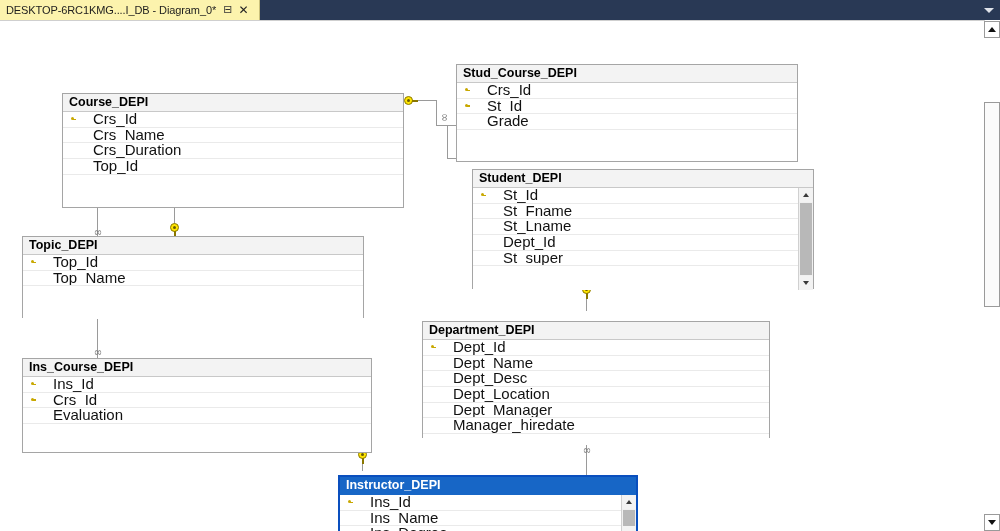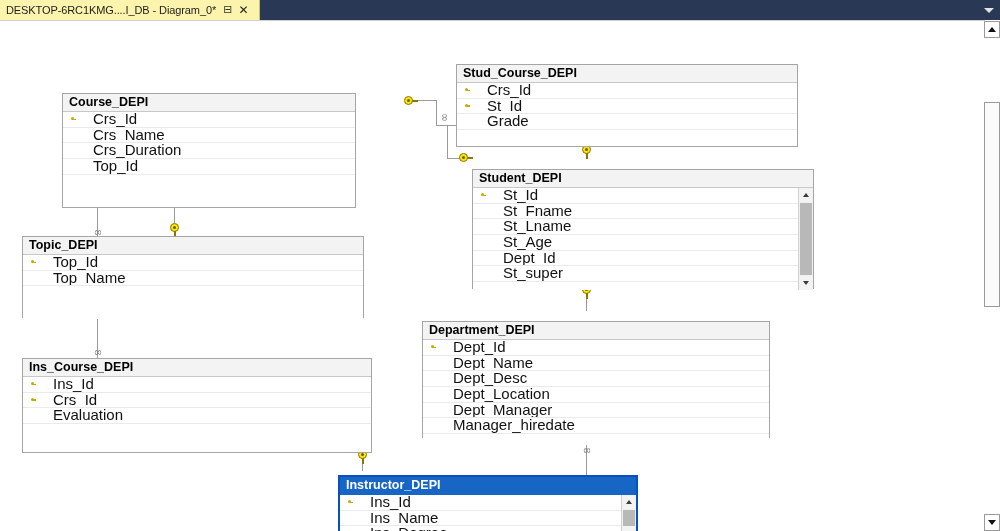--- a/index.html
+++ b/index.html
@@ -278,48 +278,47 @@
       <div class="infmark vert" style="left:358px;top:405px;">
           <span>∞</span>
         </div>
       <div class="keymark vert" style="left:358px;top:429px;">
         <span class="kc"></span>
           <span class="kh"></span>
           <span class="kt"></span>
       </div>
     </div>
 
-    <div class="tbl" style="left:62px;top:72px;width:294px;height:115px;">
+    <div class="tbl" style="left:62px;top:72px;width:342px;height:115px;">
       <div class="tbl-head">Course_DEPI</div>
       <div class="tbl-body">
         <div class="row"><span class="pk"></span><span>Crs_Id</span></div>
         <div class="row"><span>Crs_Name</span></div>
         <div class="row"><span>Crs_Duration</span></div>
         <div class="row"><span>Top_Id</span></div>
         <div class="tbl-pad"></div>
       </div>
     </div>
 
-    <div class="tbl" style="left:456px;top:43px;width:342px;height:83px;">
+    <div class="tbl" style="left:456px;top:43px;width:342px;height:98px;">
       <div class="tbl-head">Stud_Course_DEPI</div>
       <div class="tbl-body">
         <div class="row"><span class="pk"></span><span>Crs_Id</span></div>
         <div class="row"><span class="pk"></span><span>St_Id</span></div>
         <div class="row"><span>Grade</span></div>
         <div class="tbl-pad"></div>
       </div>
     </div>
 
     <div class="tbl" style="left:472px;top:148px;width:342px;height:120px;">
       <div class="tbl-head">Student_DEPI</div>
       <div class="tbl-body" style="height:102px;position:relative;">
         <div class="row"><span class="pk"></span><span>St_Id</span></div>
         <div class="row"><span>St_Fname</span></div>
         <div class="row"><span>St_Lname</span></div>
-        <div class="row"><span>St_Age</span></div>
         <div class="row"><span>Dept_Id</span></div>
         <div class="row"><span>St_super</span></div>
         <div class="inner-scroll">
           <div class="ib up">
               <span class="chev up"></span>
             </div>
           <div class="ithumb" style="top:15px;height:72px;"></div>
           <div class="ib down">
               <span class="chev dn"></span>
             </div>

